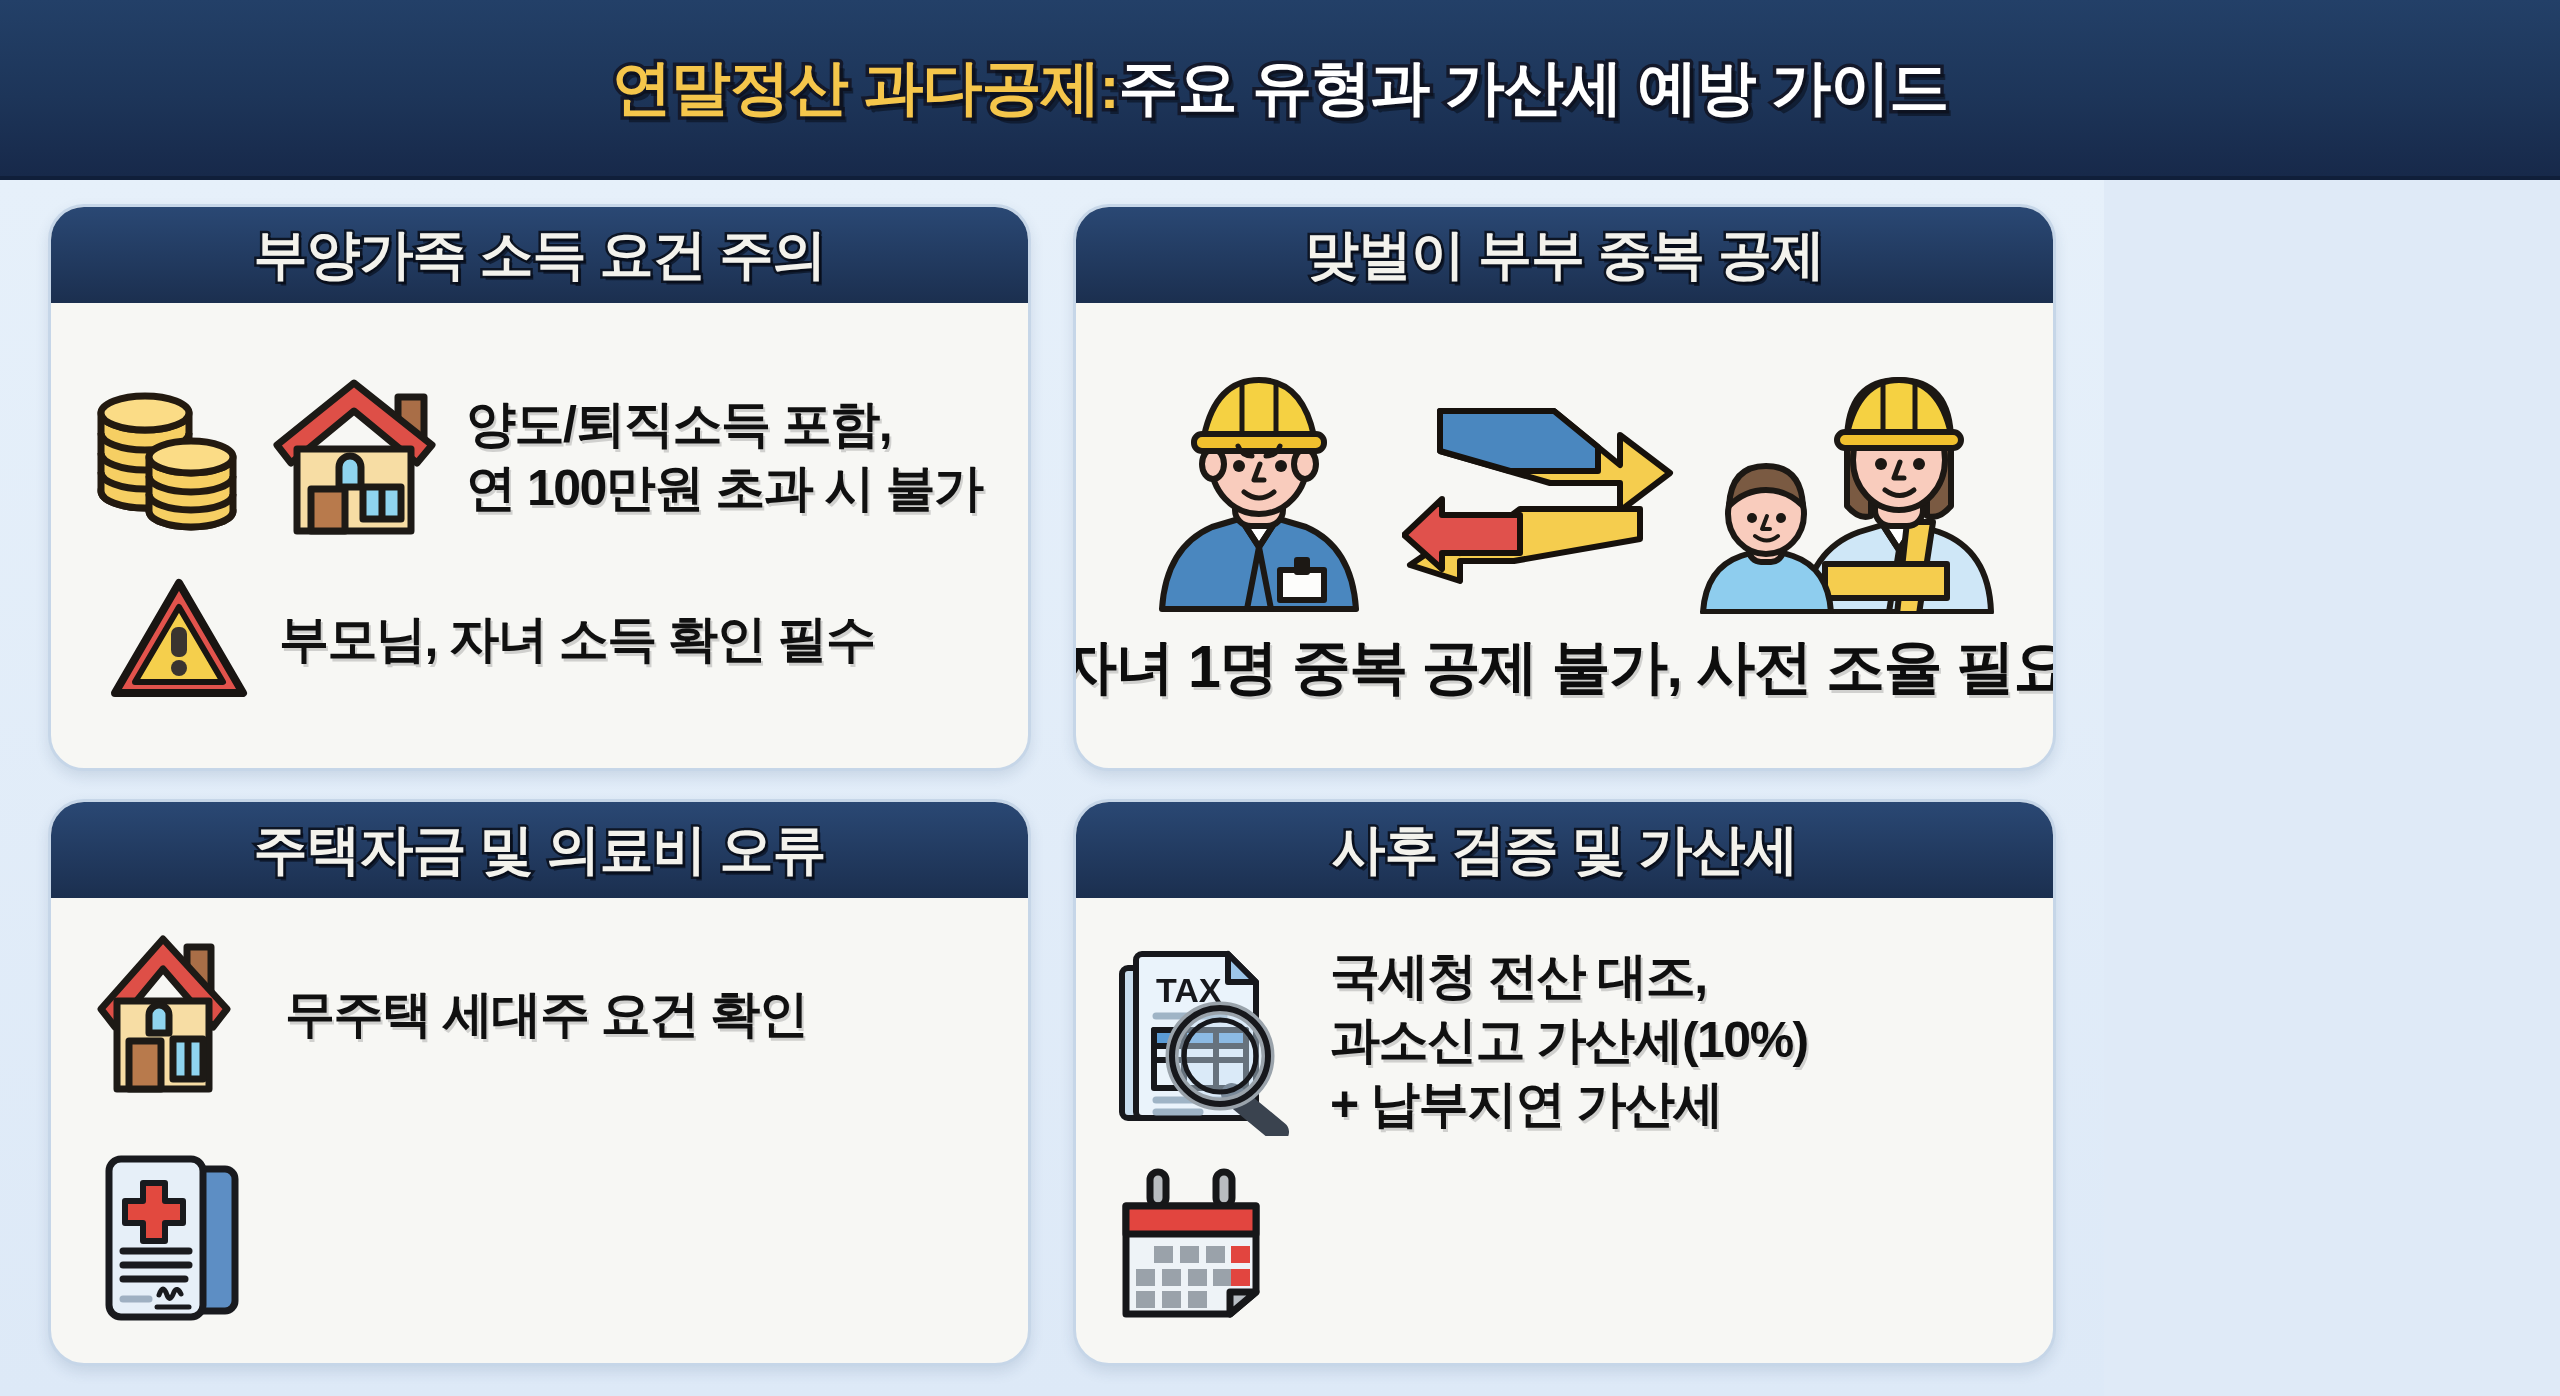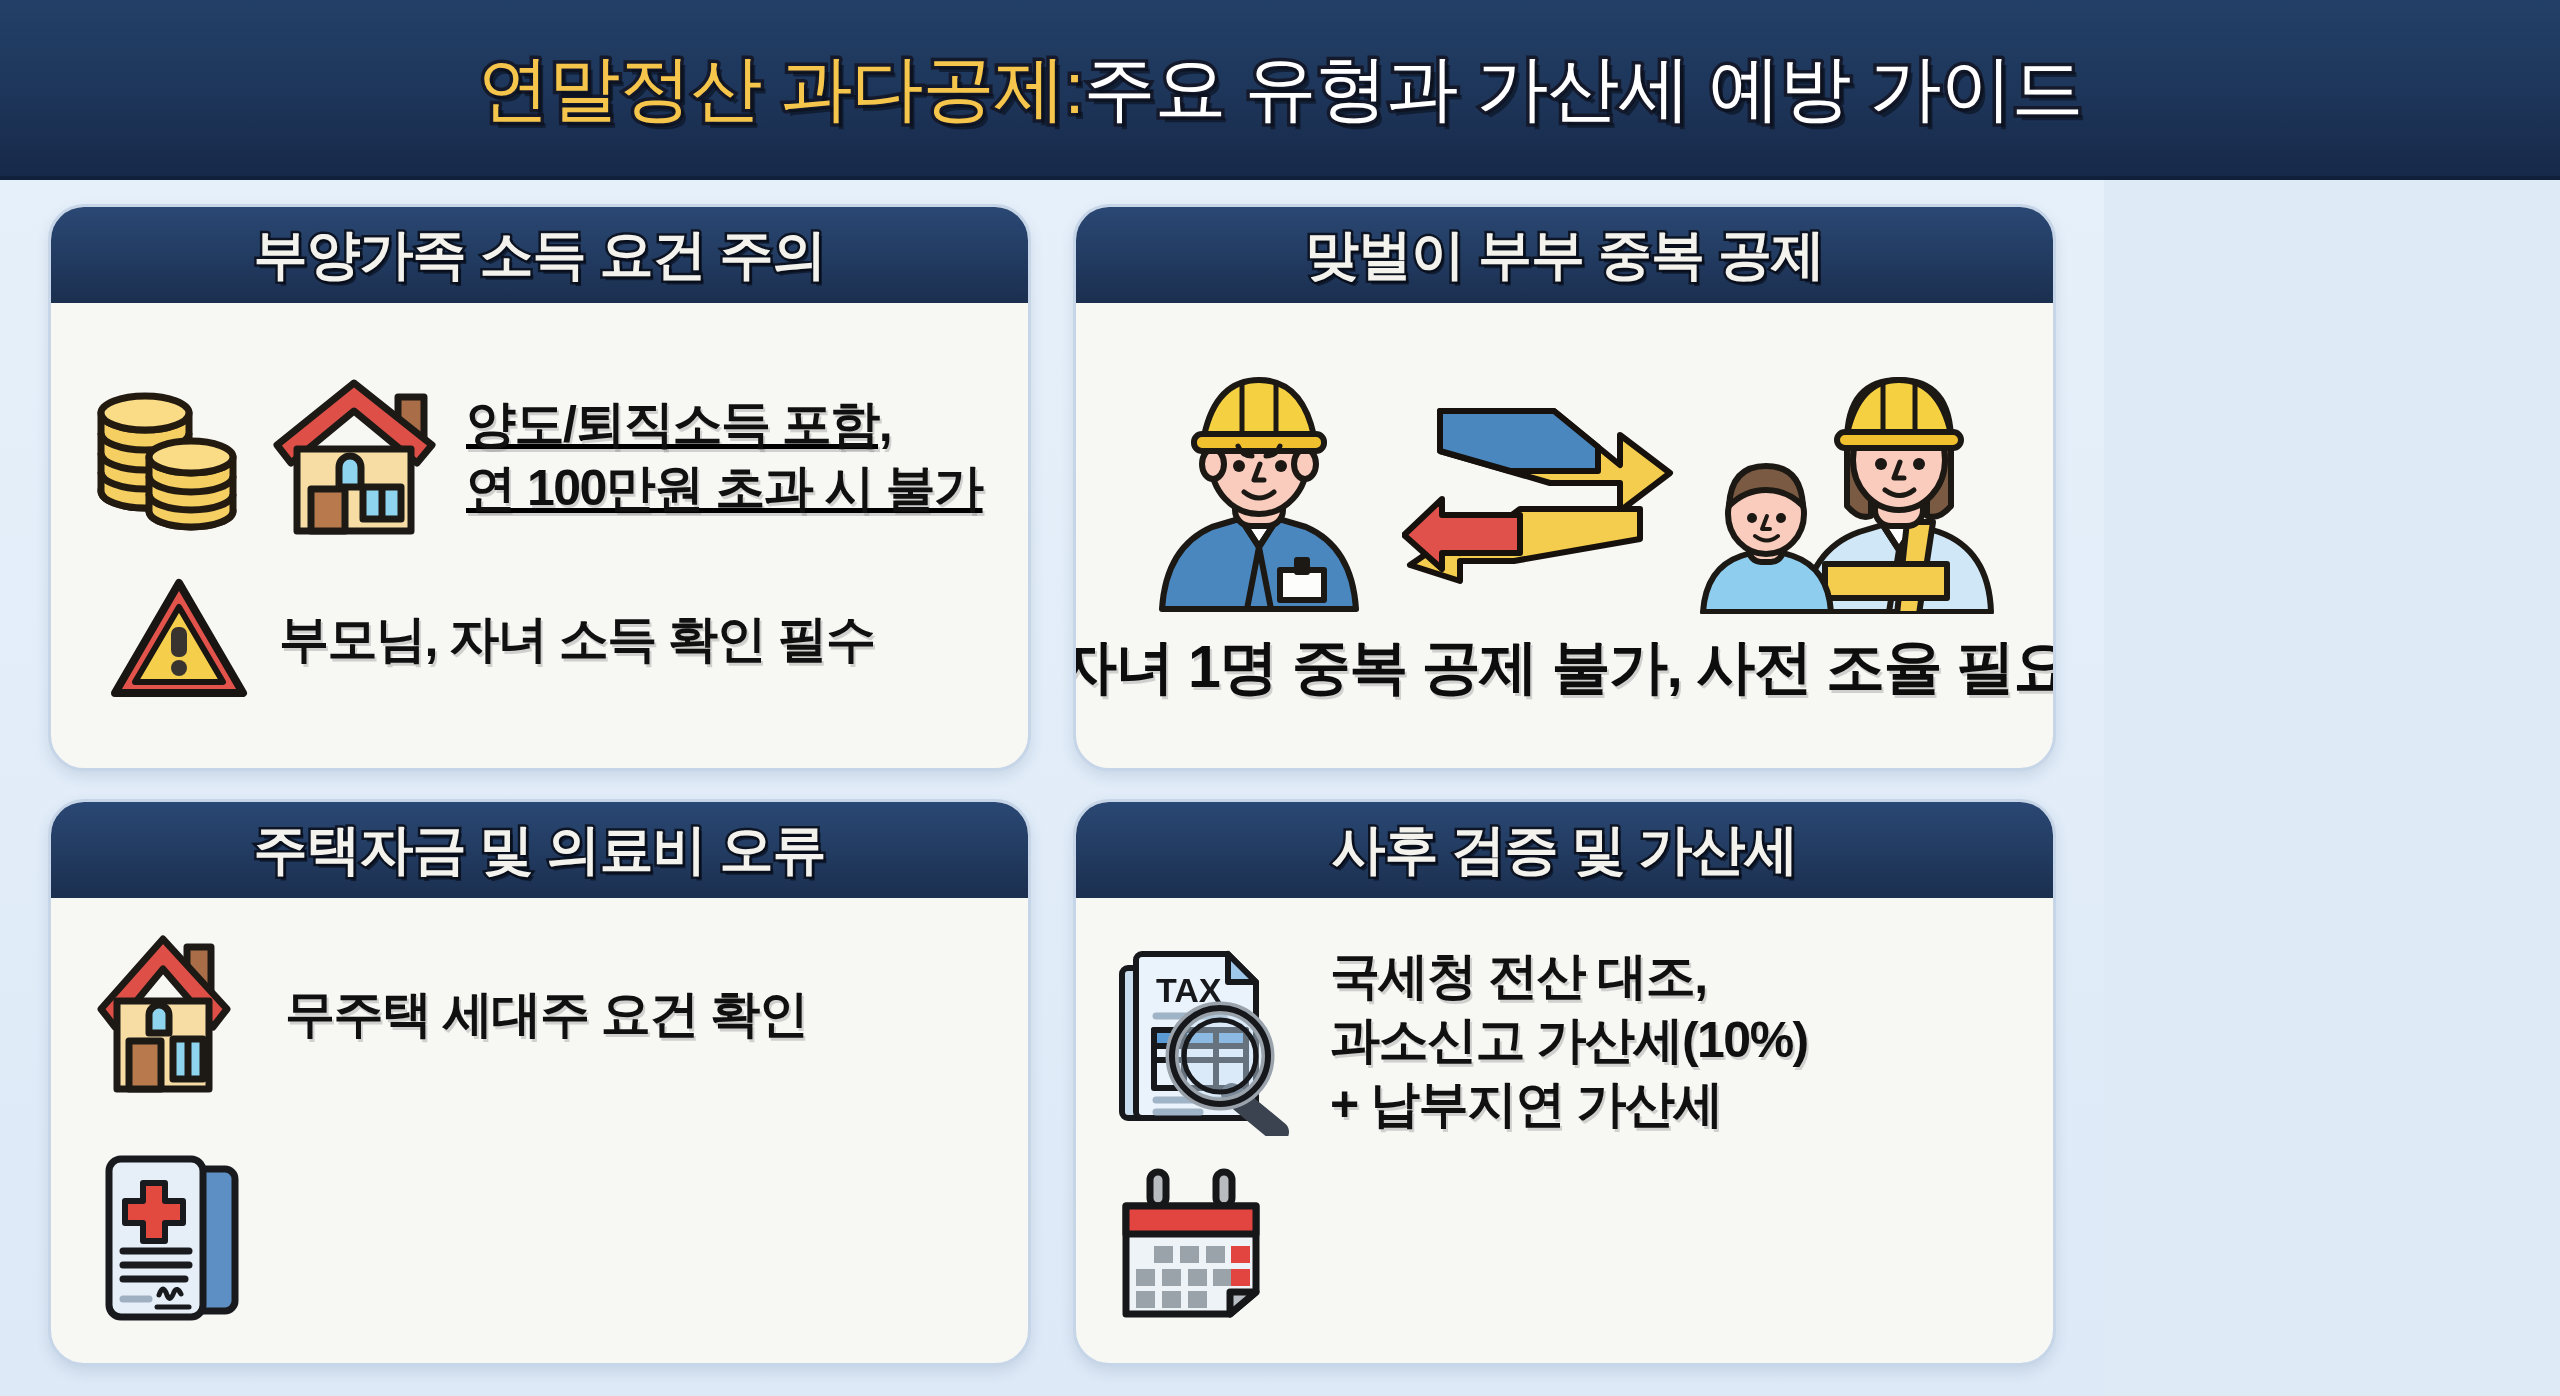--- a/index.html
+++ b/index.html
@@ -20,22 +20,22 @@
     height: 180px;
     background: linear-gradient(180deg, #234068 0%, #1d3559 55%, #17294a 100%);
     display: flex;
     align-items: center;
     justify-content: center;
     box-sizing: border-box;
     border-bottom: 4px solid #101f3a;
     position: relative;
   }
   #page-title {
-    font-size: 72px;
-    font-weight: 400;
+    font-size: 60px;
+    font-weight: 700;
     letter-spacing: -1px;
     white-space: nowrap;
     line-height: 1;
     text-align: center;
   }
   .title-yellow {
     color: #f5c64b;
     -webkit-text-stroke: 7px #14192b;
     paint-order: stroke fill;
     text-shadow: 5px 6px 0 rgba(8,12,24,0.55);
@@ -113,21 +113,21 @@
   }
   .icon-slot {
     flex: 0 0 auto;
     display: flex;
     align-items: center;
     justify-content: center;
   }
 
   
   #card-1 .card-body { gap: 34px; padding-top: 20px; }
-  #card-1 .row-1 { gap: 24px; padding-left: 8px; text-decoration: underline; }
+  #card-1 .row-1 { gap: 24px; padding-left: 8px; }
   #card-1 .row-2 { gap: 30px; padding-left: 24px; }
 
   
   #card-2 .card-body {
     justify-content: center;
     align-items: center;
     gap: 14px;
     padding-top: 18px;
   }
   #card-2 .figure-strip {

